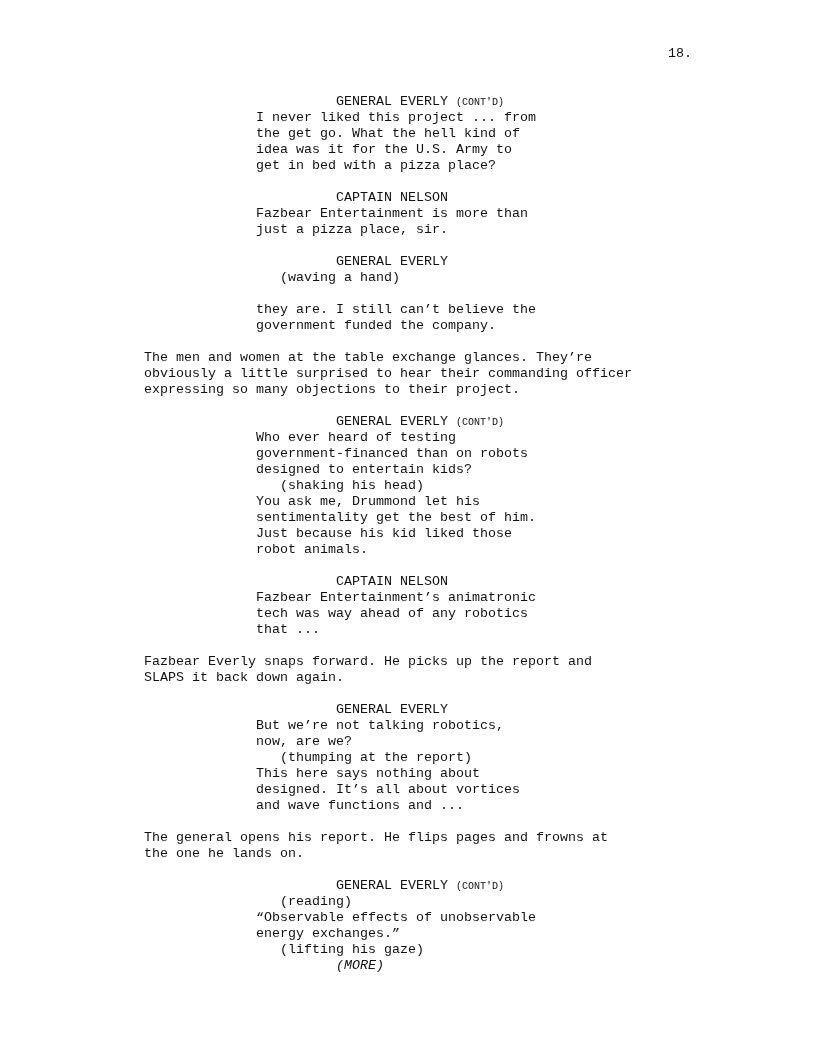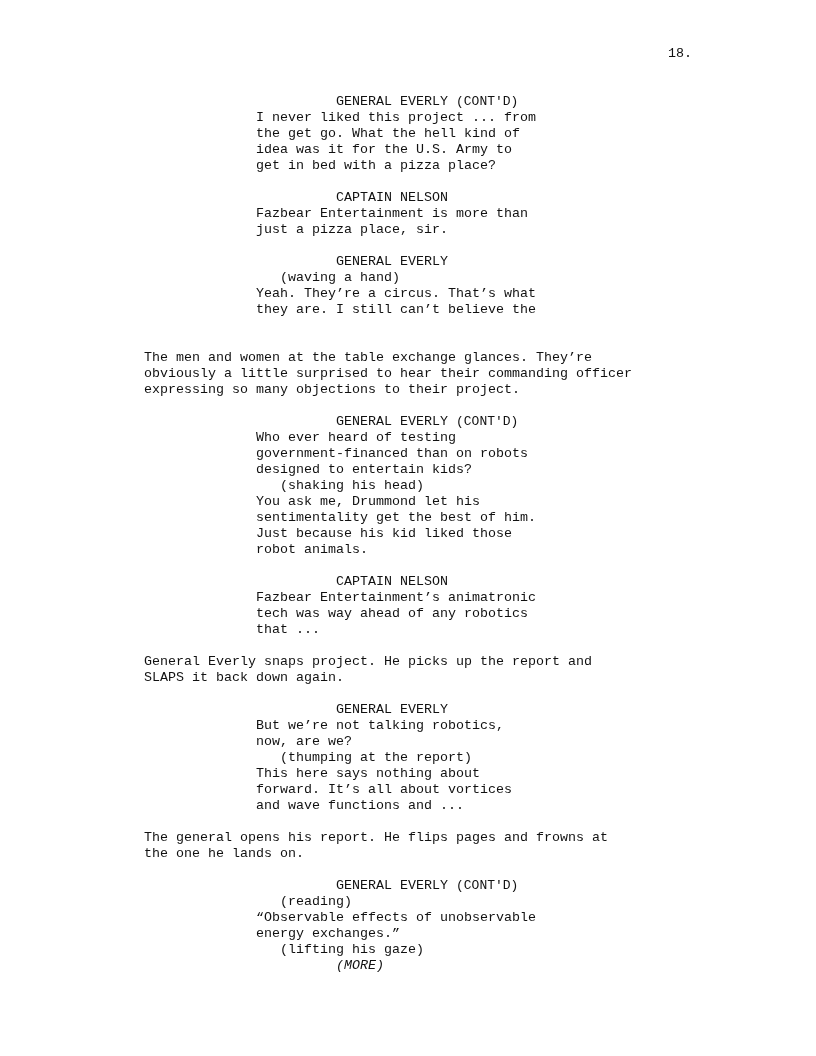--- a/index.html
+++ b/index.html
@@ -9,21 +9,21 @@
     font-family: "Liberation Mono", "DejaVu Sans Mono", monospace;
     font-size: 13.33px; line-height: 16px; color: #111111;
   }
   .ln { position: absolute; white-space: pre; height: 16px; }
   .pagenum { position: absolute; left: 668px; top: 46px; white-space: pre; }
   .action { left: 144px; }
   .dialogue { left: 240px; margin-left: 16px; }
   .paren { left: 280px; }
   .cue { left: 336px; }
   .more { left: 336px; font-style: italic; }
-  .ext { font-size: 13px; }
+  .ext { font-size: 10px; }
 </style>
 </head>
 <body>
 
 <div class="page">
   <div class="pagenum">18.</div>
 
   <div class="ln cue" style="top:94px"><span>GENERAL EVERLY</span> <span class="ext">(CONT'D)</span></div>
 
   <div class="ln dialogue" style="top:110px">I never liked this project ... from</div>
@@ -33,22 +33,22 @@
 
   <div class="ln cue" style="top:190px">CAPTAIN NELSON</div>
 
   <div class="ln dialogue" style="top:206px">Fazbear Entertainment is more than</div>
   <div class="ln dialogue" style="top:222px">just a pizza place, sir.</div>
 
   <div class="ln cue" style="top:254px">GENERAL EVERLY</div>
 
   <div class="ln paren" style="top:270px">(waving a hand)</div>
 
-  <div class="ln dialogue" style="top:286px">Yeah. They’re a circus. That’s what</div>
   <div class="ln dialogue" style="top:302px">they are. I still can’t believe the</div>
+  <div class="ln dialogue" style="top:318px">government funded the company.</div>
 
   <div class="ln action" style="top:350px">The men and women at the table exchange glances. They’re</div>
   <div class="ln action" style="top:366px">obviously a little surprised to hear their commanding officer</div>
   <div class="ln action" style="top:382px">expressing so many objections to their project.</div>
 
   <div class="ln cue" style="top:414px"><span>GENERAL EVERLY</span> <span class="ext">(CONT'D)</span></div>
 
   <div class="ln dialogue" style="top:430px">Who ever heard of testing</div>
   <div class="ln dialogue" style="top:446px">government-financed than on robots</div>
   <div class="ln dialogue" style="top:462px">designed to entertain kids?</div>
@@ -59,32 +59,32 @@
   <div class="ln dialogue" style="top:510px">sentimentality get the best of him.</div>
   <div class="ln dialogue" style="top:526px">Just because his kid liked those</div>
   <div class="ln dialogue" style="top:542px">robot animals.</div>
 
   <div class="ln cue" style="top:574px">CAPTAIN NELSON</div>
 
   <div class="ln dialogue" style="top:590px">Fazbear Entertainment’s animatronic</div>
   <div class="ln dialogue" style="top:606px">tech was way ahead of any robotics</div>
   <div class="ln dialogue" style="top:622px">that ...</div>
 
-  <div class="ln action" style="top:654px">General Everly snaps project. He picks up the report and</div>
+  <div class="ln action" style="top:654px">Fazbear Everly snaps forward. He picks up the report and</div>
   <div class="ln action" style="top:670px">SLAPS it back down again.</div>
 
   <div class="ln cue" style="top:702px">GENERAL EVERLY</div>
 
   <div class="ln dialogue" style="top:718px">But we’re not talking robotics,</div>
   <div class="ln dialogue" style="top:734px">now, are we?</div>
 
   <div class="ln paren" style="top:750px">(thumping at the report)</div>
 
   <div class="ln dialogue" style="top:766px">This here says nothing about</div>
-  <div class="ln dialogue" style="top:782px">forward. It’s all about vortices</div>
+  <div class="ln dialogue" style="top:782px">designed. It’s all about vortices</div>
   <div class="ln dialogue" style="top:798px">and wave functions and ...</div>
 
   <div class="ln action" style="top:830px">The general opens his report. He flips pages and frowns at</div>
   <div class="ln action" style="top:846px">the one he lands on.</div>
 
   <div class="ln cue" style="top:878px"><span>GENERAL EVERLY</span> <span class="ext">(CONT'D)</span></div>
 
   <div class="ln paren" style="top:894px">(reading)</div>
 
   <div class="ln dialogue" style="top:910px">“Observable effects of unobservable</div>

